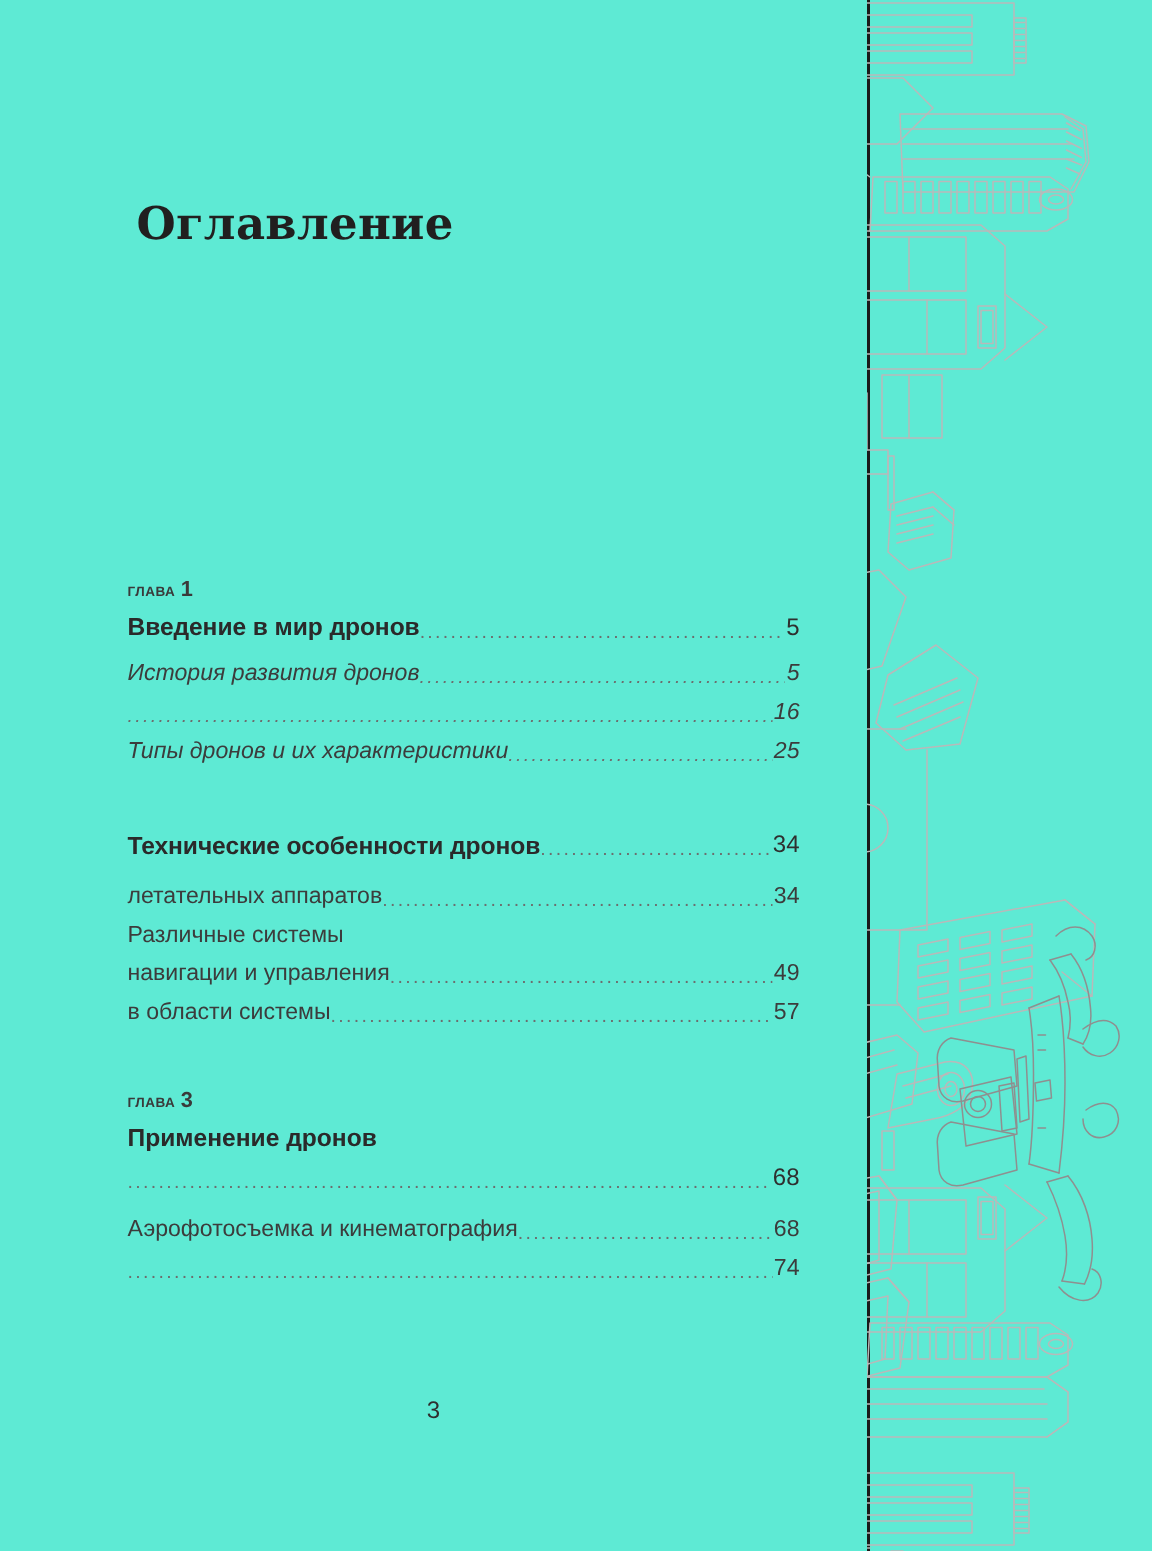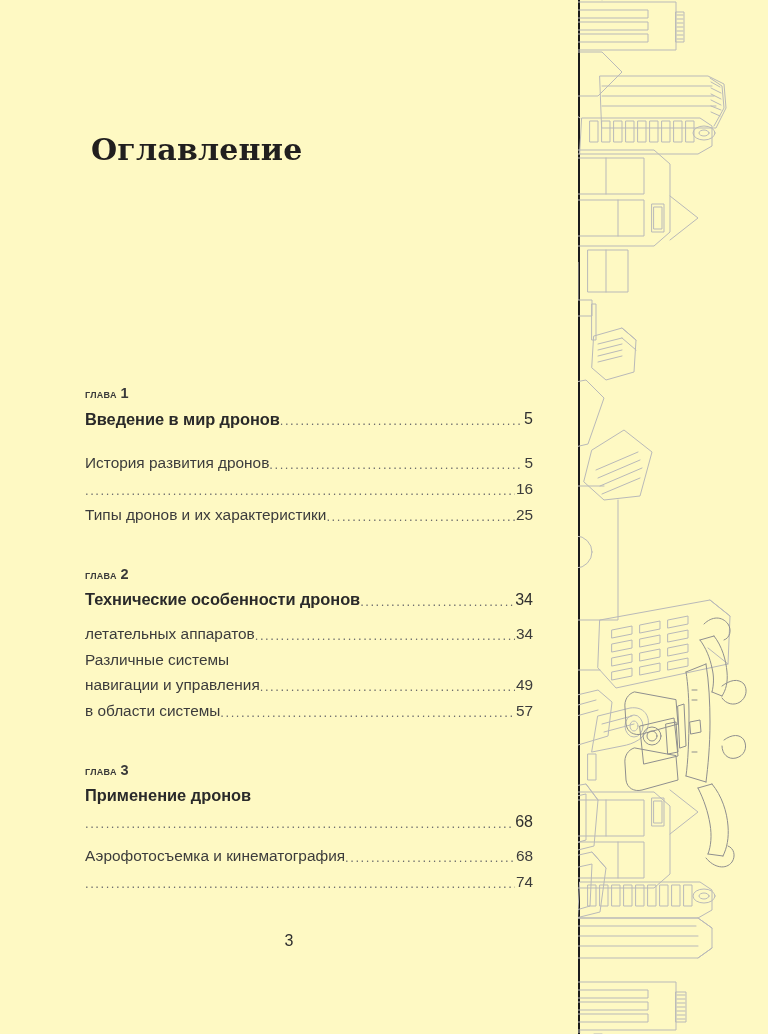--- a/index.html
+++ b/index.html
@@ -13,21 +13,21 @@
     position: relative;
     overflow: hidden;
     font-family: "Liberation Sans", sans-serif;
     color: #3a3a3a;
   }
 
   
   .page {
     position: absolute;
     inset: 0;
-    background: #fef9c3;
+    background: #5eead4;
     padding-left: 30px;
   }
 
   
   .illus-gutter {
     position: absolute;
     top: 0;
     left: 578px;
     width: 190px;
     height: 1034px;
@@ -167,21 +167,21 @@
     font-size: 15.4px;
     color: #3c3c3c;
     line-height: 1.62;
   }
 
   
   .ch2 .sections,
   .ch3 .sections {
     margin-top: 9px;
   }
-  .ch1 .sections { margin-top: 19px; }
+  .ch1 .sections { margin-top: 5px; font-style: italic; }
 
   
   .folio {
     position: absolute;
     left: 0;
     top: 932px;
     width: 578px;
     text-align: center;
     font-size: 16px;
     color: #2f2f2f;
@@ -223,23 +223,20 @@
           <div class="entry">
             <span class="etext">Типы дронов и их характеристики</span>
             <span class="leader">..................................................................................................</span>
             <span class="pnum">25</span>
           </div>
         </div>
       </div>
     </div>
 
     <div class="chapter ch2">
-      <div class="chapter-label">
-        <span>Глава&nbsp;</span><span class="chap-num">2</span>
-      </div>
       <div class="entry chapter-head">
         <span class="etext">Технические особенности дронов</span>
         <span class="leader">..................................................................................................</span>
         <span class="pnum">34</span>
       </div>
       <div class="sections">
 
         <div class="section-item">
           <div class="entry">
             <span class="etext">летательных аппаратов</span>

